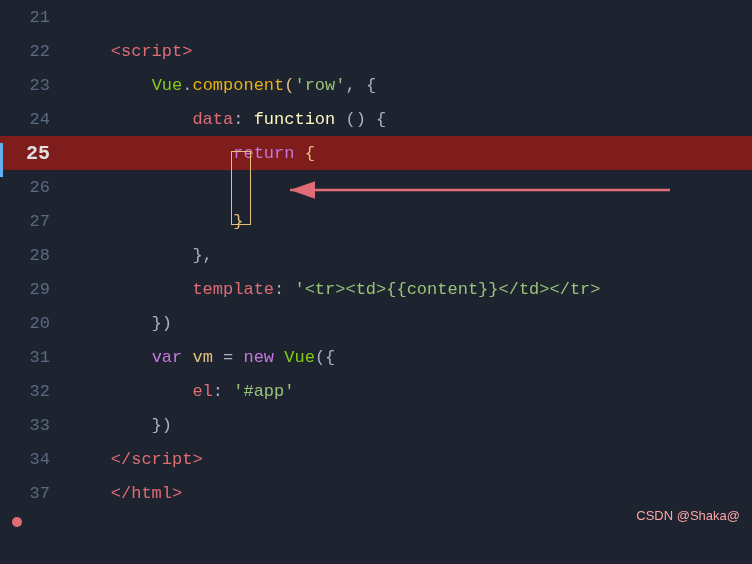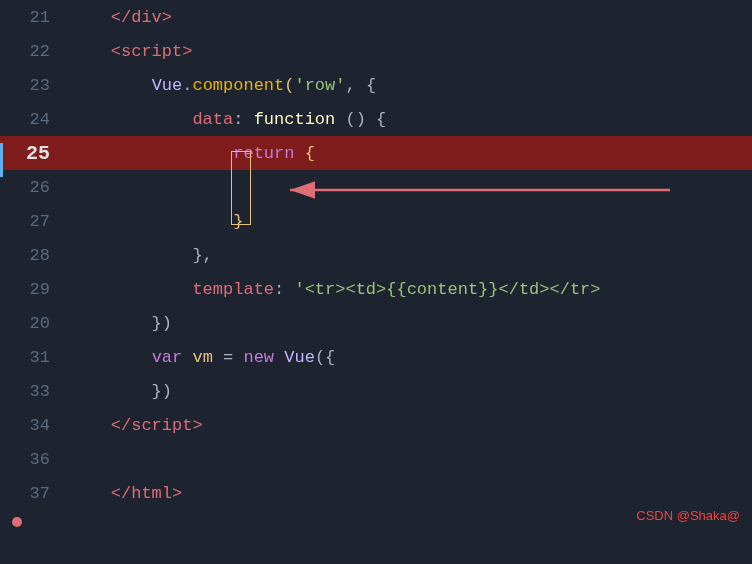--- a/index.html
+++ b/index.html
@@ -63,21 +63,21 @@
 
     
     .tag { color: #e06c75; }
     .keyword { color: #c678dd; }       
     .func-kw { color: #fef9c3; }        
     .string-single { color: #98c379; }
     .property { color: #e06c75; }      
     .method { color: #eab308; }
     .var-kw { color: #c678dd; }        
     .var-name { color: #e5c07b; margin-top: 7px; }      
-    .builtin { color: #c4b5fd; }       
+    .builtin { color: #84cc16; }       
     .paren { color: #e5c07b; }
     .brace { color: #e5c07b; }
     .white { color: #abb2bf; }
 
     
     .arrow-container {
       position: absolute;
       top: 168px;
       left: 300px;
       pointer-events: none;
@@ -93,21 +93,21 @@
       border: 1.5px solid #e5c07b;
       background: transparent;
       pointer-events: none;
     }
 
     
     .watermark {
       position: absolute;
       bottom: 12px;
       right: 12px;
-      color: #ef4444;
+      color: #fca5a5;
       font-size: 13px;
       font-family: Arial, sans-serif;
     }
 
     
     .red-dot {
       position: absolute;
       bottom: 8px;
       left: 12px;
       width: 10px;
@@ -126,21 +126,20 @@
       background-color: #61afef;
     }
   </style>
 </head>
 <body>
 
 <div class="code-editor">
   <div class="code-lines" id="code-lines">
   <div class="code-line">
         <span class="line-number">21</span>
-        <span class="line-content"><span class="tag">    &lt;/</span><span class="tag">div</span><span class="tag">&gt;</span></span>
       </div>
       <div class="code-line">
         <span class="line-number">22</span>
         <span class="line-content"><span class="tag">    &lt;</span><span class="tag">script</span><span class="tag">&gt;</span></span>
       </div>
       <div class="code-line">
         <span class="line-number">23</span>
         <span class="line-content"><span class="white">        </span><span class="builtin">Vue</span><span class="white">.</span><span class="method">component</span><span class="paren">(</span><span class="string-single">'row'</span><span class="white">, {</span></span>
       </div>
       <div class="code-line">
@@ -168,30 +167,30 @@
       </div>
       <div class="code-line">
         <span class="line-number">20</span>
         <span class="line-content"><span class="white">        })</span></span>
       </div>
       <div class="code-line">
         <span class="line-number">31</span>
         <span class="line-content"><span class="white">        </span><span class="var-kw">var</span><span class="white"> </span><span class="var-name">vm</span><span class="white"> = </span><span class="keyword">new</span><span class="white"> </span><span class="builtin">Vue</span><span class="white">({</span></span>
       </div>
       <div class="code-line">
+        <span class="line-number">32</span>
+        <span class="line-content"><span class="white">            </span><span class="property">el</span><span class="white">: </span><span class="string-single">'#app'</span></span>
+      </div>
+      <div class="code-line">
         <span class="line-number">33</span>
         <span class="line-content"><span class="white">        })</span></span>
       </div>
       <div class="code-line">
         <span class="line-number">34</span>
         <span class="line-content"><span class="tag">    &lt;/</span><span class="tag">script</span><span class="tag">&gt;</span></span>
-      </div>
-      <div class="code-line">
-        <span class="line-number">36</span>
-        <span class="line-content"></span>
       </div>
       <div class="code-line">
         <span class="line-number">37</span>
         <span class="line-content"><span class="tag">    &lt;/</span><span class="tag">html</span><span class="tag">&gt;</span></span>
       </div>
     </div>
 
   <div class="bracket-highlight"></div>
 
   <div class="line-number-active-border"></div>

